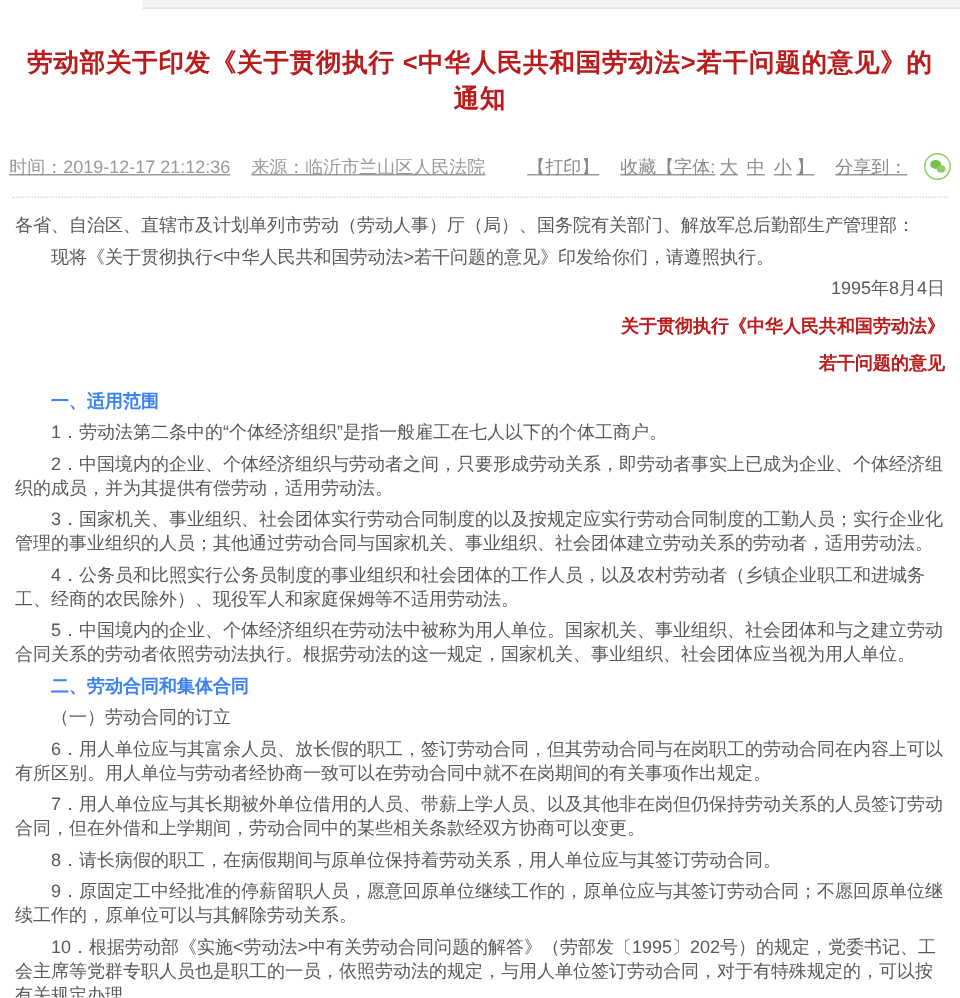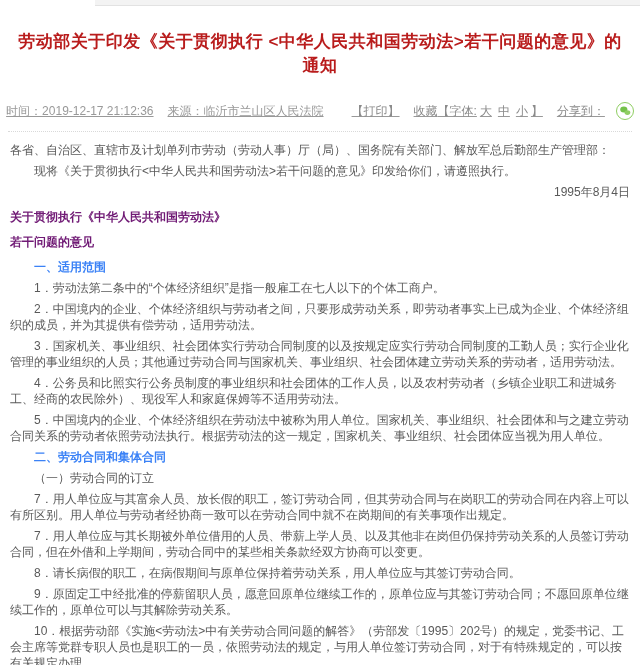--- a/index.html
+++ b/index.html
@@ -37,21 +37,21 @@
   .ic-wechat{border-color:#8fce62;}
 
   .dotted-sep{margin:10px 8px 0;border-bottom:1px dotted #d9d9d9;height:1px;}
 
   .article{
     margin:10px 10px 0;font-size:12px;color:#595959;line-height:16px;
   }
   .article .para{margin:5px 0;text-indent:2em;}
   .article .flush{text-indent:0;}
   .article .right{text-align:right;text-indent:0;}
-  .article .center-bold{text-align:left;font-weight:bold;color:#701a75;text-indent:0;margin:9px 0;}
+  .article .center-bold{text-align:right;font-weight:bold;color:#b91c1c;text-indent:0;margin:9px 0;}
   .article .bold{font-weight:bold;color:#3b82f6;}
 </style>
 </head>
 <body>
 
 <div class="top-strip">
   <div class="notch"></div>
 </div>
 
 <h1 class="page-title">劳动部关于印发《关于贯彻执行 &lt;中华人民共和国劳动法&gt;若干问题的意见》的通知</h1>
@@ -86,19 +86,19 @@
   <div class="para center-bold">关于贯彻执行《中华人民共和国劳动法》</div>
   <div class="para center-bold">若干问题的意见</div>
   <div class="para bold">一、适用范围</div>
   <div class="para">1．劳动法第二条中的“个体经济组织”是指一般雇工在七人以下的个体工商户。</div>
   <div class="para">2．中国境内的企业、个体经济组织与劳动者之间，只要形成劳动关系，即劳动者事实上已成为企业、个体经济组织的成员，并为其提供有偿劳动，适用劳动法。</div>
   <div class="para">3．国家机关、事业组织、社会团体实行劳动合同制度的以及按规定应实行劳动合同制度的工勤人员；实行企业化管理的事业组织的人员；其他通过劳动合同与国家机关、事业组织、社会团体建立劳动关系的劳动者，适用劳动法。</div>
   <div class="para">4．公务员和比照实行公务员制度的事业组织和社会团体的工作人员，以及农村劳动者（乡镇企业职工和进城务工、经商的农民除外）、现役军人和家庭保姆等不适用劳动法。</div>
   <div class="para">5．中国境内的企业、个体经济组织在劳动法中被称为用人单位。国家机关、事业组织、社会团体和与之建立劳动合同关系的劳动者依照劳动法执行。根据劳动法的这一规定，国家机关、事业组织、社会团体应当视为用人单位。</div>
   <div class="para bold">二、劳动合同和集体合同</div>
   <div class="para">（一）劳动合同的订立</div>
-  <div class="para">7．用人单位应与其富余人员、放长假的职工，签订劳动合同，但其劳动合同与在岗职工的劳动合同在内容上可以有所区别。用人单位与劳动者经协商一致可以在劳动合同中就不在岗期间的有关事项作出规定。</div>
+  <div class="para">6．用人单位应与其富余人员、放长假的职工，签订劳动合同，但其劳动合同与在岗职工的劳动合同在内容上可以有所区别。用人单位与劳动者经协商一致可以在劳动合同中就不在岗期间的有关事项作出规定。</div>
   <div class="para">7．用人单位应与其长期被外单位借用的人员、带薪上学人员、以及其他非在岗但仍保持劳动关系的人员签订劳动合同，但在外借和上学期间，劳动合同中的某些相关条款经双方协商可以变更。</div>
   <div class="para">8．请长病假的职工，在病假期间与原单位保持着劳动关系，用人单位应与其签订劳动合同。</div>
   <div class="para">9．原固定工中经批准的停薪留职人员，愿意回原单位继续工作的，原单位应与其签订劳动合同；不愿回原单位继续工作的，原单位可以与其解除劳动关系。</div>
   <div class="para">10．根据劳动部《实施&lt;劳动法&gt;中有关劳动合同问题的解答》（劳部发〔1995〕202号）的规定，党委书记、工会主席等党群专职人员也是职工的一员，依照劳动法的规定，与用人单位签订劳动合同，对于有特殊规定的，可以按有关规定办理。</div>
 
 </div>
 
 </body></html>

